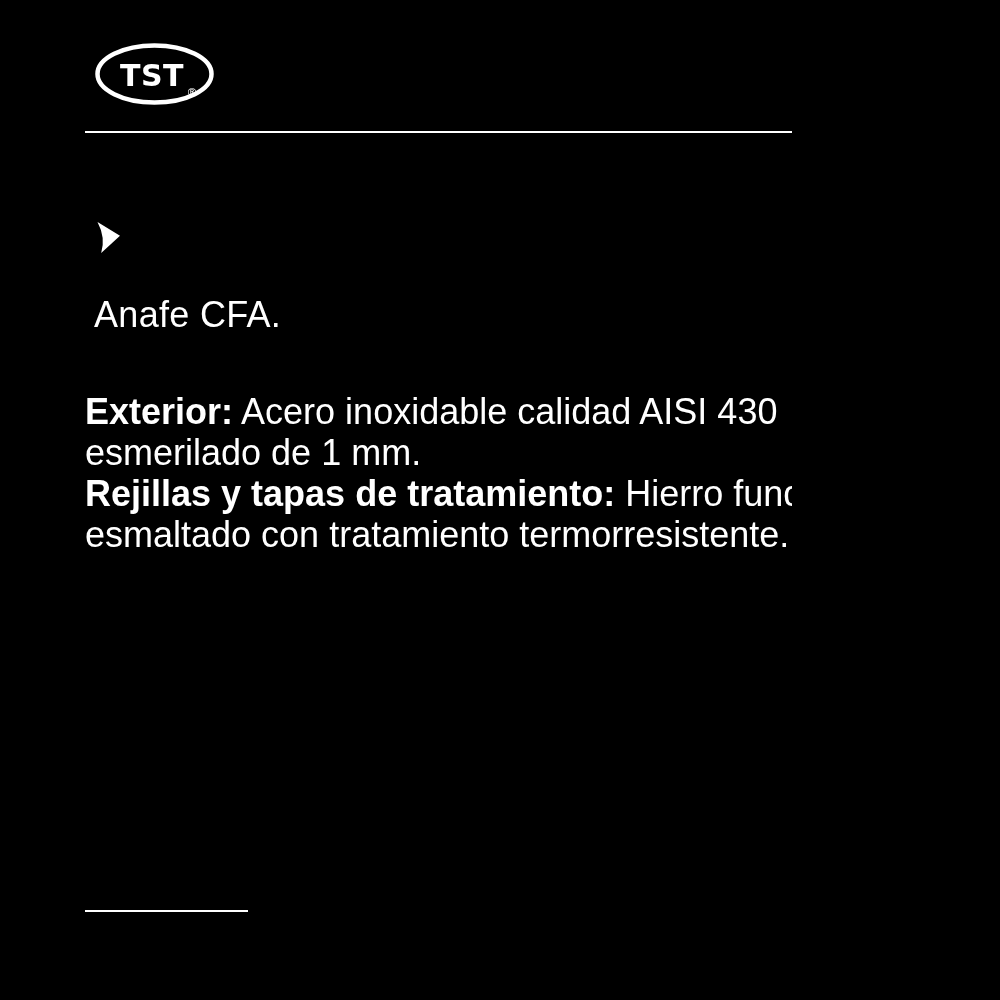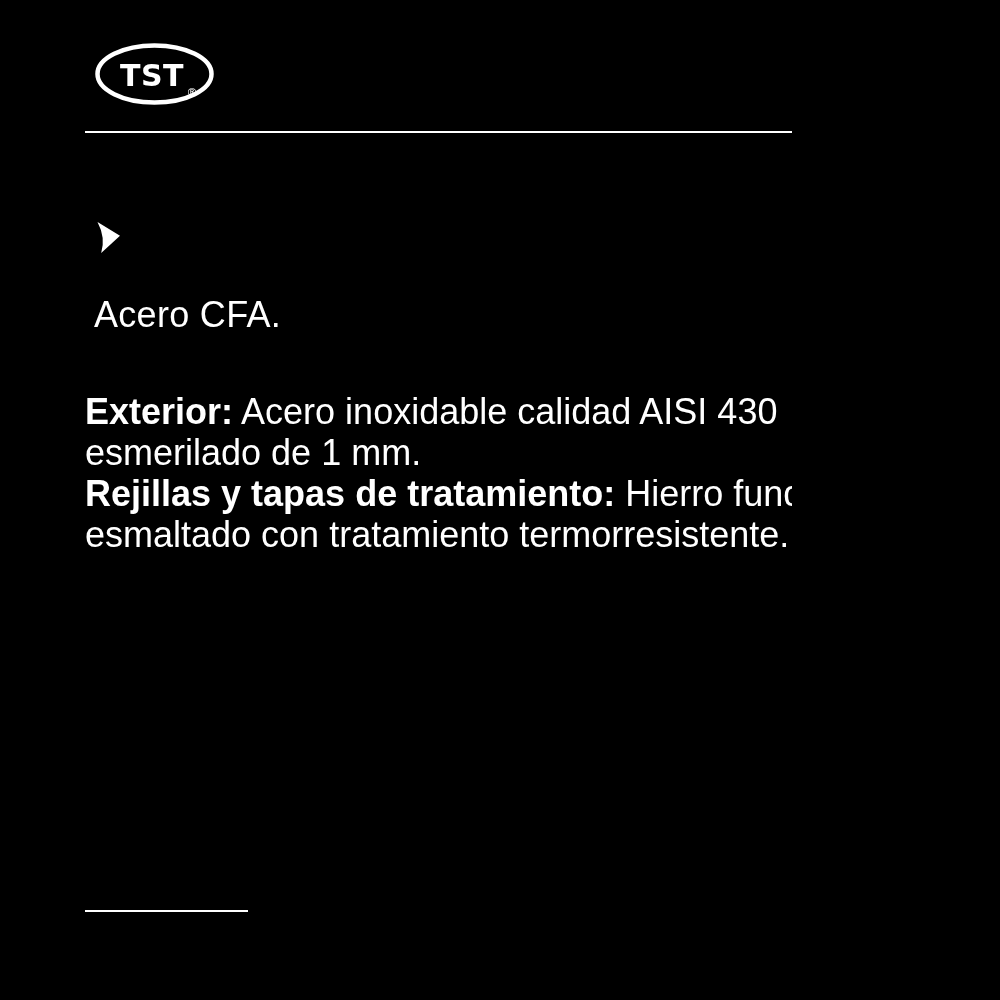--- a/index.html
+++ b/index.html
@@ -84,21 +84,21 @@
     <text x="59" y="42.5" text-anchor="middle" fill="#ffffff" font-family="DejaVu Sans, sans-serif" font-weight="bold" font-size="30" letter-spacing="0.5">TST</text>
     <text x="99" y="52.5" text-anchor="middle" fill="#ffffff" font-family="DejaVu Sans, sans-serif" font-size="11">®</text>
   </svg>
 
   <div class="rule rule-top"></div>
 
   <svg class="arrow-svg" viewBox="0 0 23 31" aria-hidden="true">
     <path d="M0.5 0 L23 13.8 L4.2 31 Q8.8 15.5 0.5 0 Z" fill="#ffffff"></path>
   </svg>
 
-  <h1 class="title">Acero CFA.</h1>
+  <h1 class="title">Anafe CFA.</h1>
 
   <div class="specs">
     <p class="spec"><strong>Exterior:</strong> <span>Acero inoxidable calidad AISI 430 esmerilado de 1 mm.</span></p>
     <p class="spec"><strong>Rejillas y tapas de tratamiento:</strong> <span>Hierro fundido esmaltado con tratamiento termorresistente.</span></p>
   </div>
 
   <div class="rule rule-bottom"></div>
 
 </div>
 

